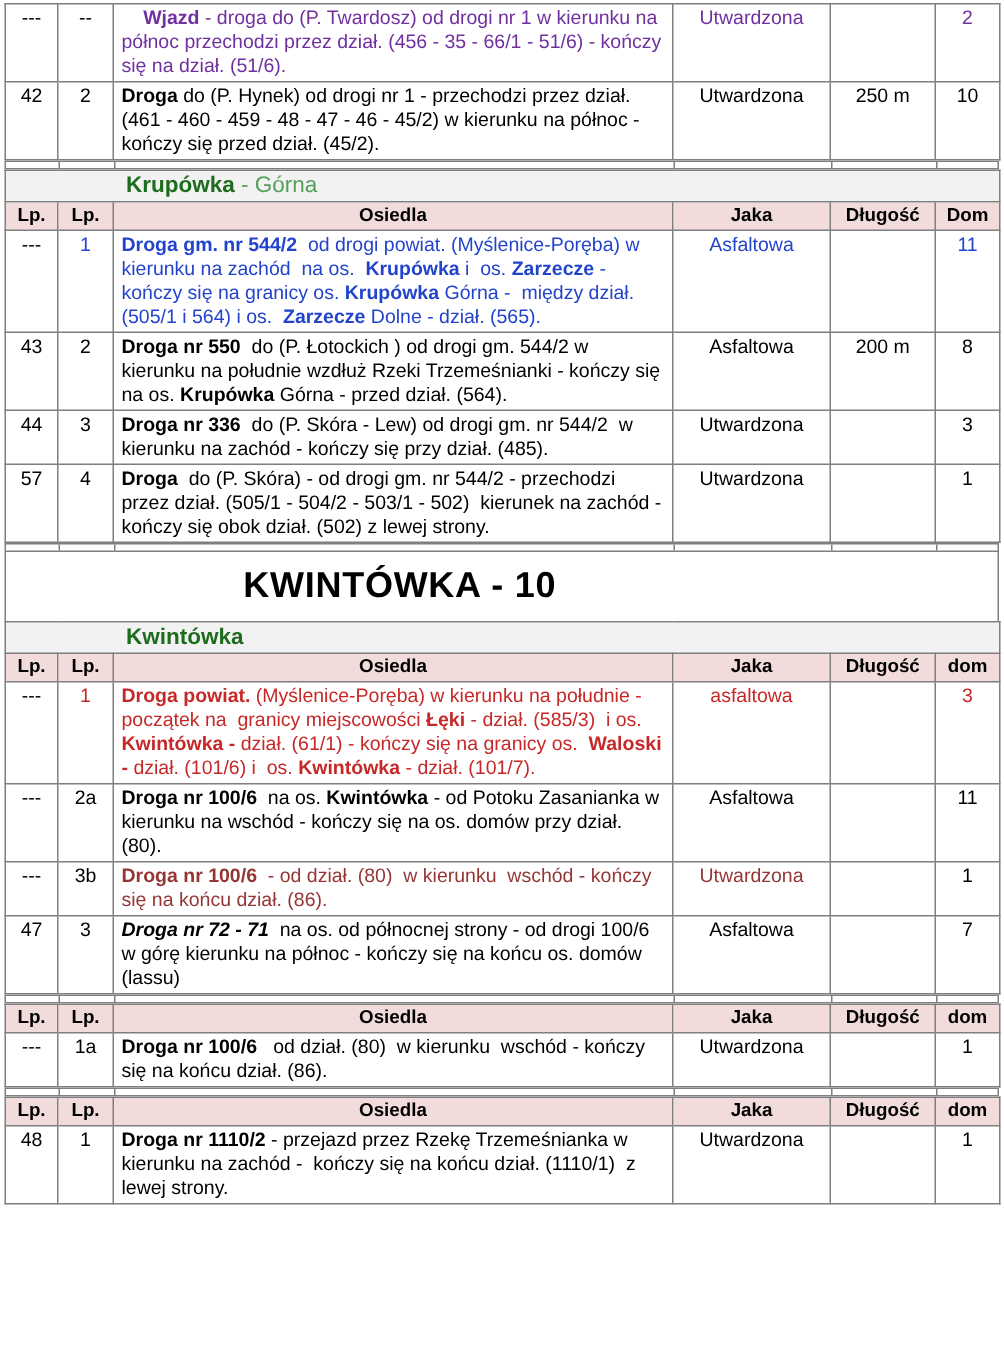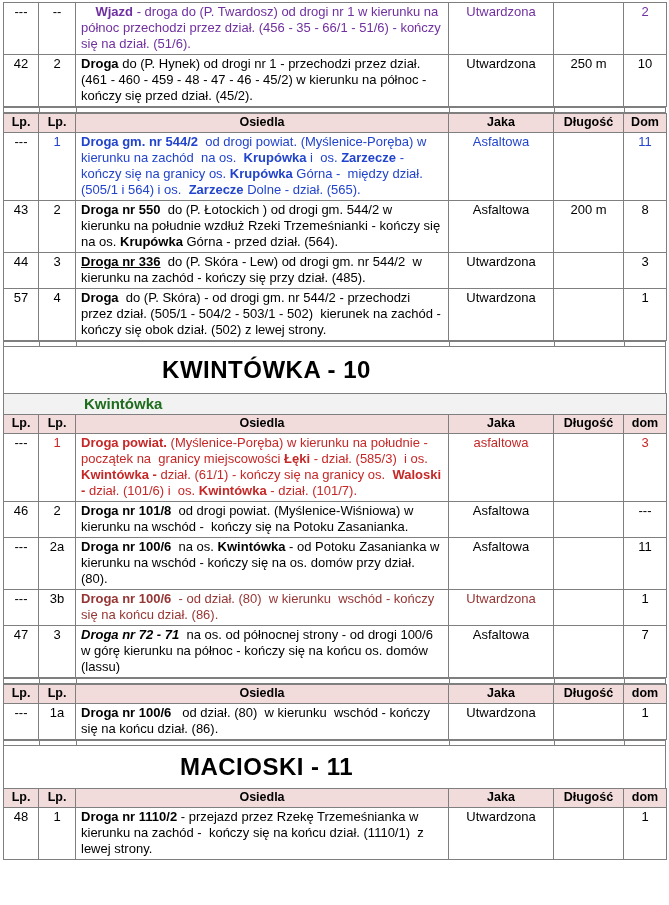--- a/index.html
+++ b/index.html
@@ -71,20 +71,25 @@
   <table class="tbl">
     <colgroup>
         <col class="c1">
         <col class="c2">
         <col class="c3">
         <col class="c4">
         <col class="c5">
         <col class="c6">
       </colgroup>
     <tbody>
+      <tr>
+        <td class="secbar" colspan="6">
+          <span class="sec-name">Krupówka</span><span class="sec-suffix"> - Górna</span>
+        </td>
+      </tr>
       <tr class="hdr">
         <th>Lp.</th>
         <th>Lp.</th>
         <th>Osiedla</th>
         <th>Jaka</th>
         <th>Długość</th>
         <th>Dom</th>
       </tr>
       <tr>
         <td class="lp">---</td>
@@ -98,21 +103,21 @@
         <td class="lp">43</td>
         <td class="lp">2</td>
         <td class="os"><span style="font-weight: bold; margin-top: 15px;">Droga nr 550</span><span>  do (P. Łotockich ) od drogi gm. 544/2 w kierunku na południe wzdłuż Rzeki Trzemeśnianki - kończy się na os. </span><span style="font-weight: bold;">Krupówka</span><span> Górna - przed dział. (564).</span></td>
         <td class="ja">Asfaltowa</td>
         <td class="dl">200 m</td>
         <td class="dm">8</td>
       </tr>
       <tr>
         <td class="lp">44</td>
         <td class="lp">3</td>
-        <td class="os"><span style="font-weight: bold; text-decoration: underline;">Droga nr 336</span><span>  do (P. Skóra - Lew) od drogi gm. nr 544/2  w kierunku na zachód - kończy się przy dział. (485).</span></td>
+        <td class="os"><span style="font-weight: bold;">Droga nr 336</span><span>  do (P. Skóra - Lew) od drogi gm. nr 544/2  w kierunku na zachód - kończy się przy dział. (485).</span></td>
         <td class="ja">Utwardzona</td>
         <td class="dl"></td>
         <td class="dm">3</td>
       </tr>
       <tr>
         <td class="lp">57</td>
         <td class="lp">4</td>
         <td class="os"><span style="font-weight: bold;">Droga</span><span>  do (P. Skóra) - od drogi gm. nr 544/2 - przechodzi przez dział. (505/1 - 504/2 - 503/1 - 502)  kierunek na zachód - kończy się obok dział. (502) z lewej strony.</span></td>
         <td class="ja">Utwardzona</td>
         <td class="dl"></td>
@@ -156,28 +161,20 @@
         <th>Długość</th>
         <th>dom</th>
       </tr>
       <tr>
         <td class="lp">---</td>
         <td class="lp" style="color: rgb(198, 40, 40);">1</td>
         <td class="os" style="color: rgb(198, 40, 40);"><span style="font-weight: bold;">Droga powiat.</span><span> (Myślenice-Poręba) w kierunku na południe - początek na  granicy miejscowości </span><span style="font-weight: bold;">Łęki</span><span> - dział. (585/3)  i os.  </span><span style="font-weight: bold;">Kwintówka -</span><span> dział. (61/1) - kończy się na granicy os.  </span><span style="font-weight: bold;">Waloski -</span><span> dział. (101/6) i  os. </span><span style="font-weight: bold;">Kwintówka</span><span> - dział. (101/7).</span></td>
         <td class="ja" style="color: rgb(198, 40, 40);">asfaltowa</td>
         <td class="dl"></td>
         <td class="dm" style="color: rgb(198, 40, 40);">3</td>
-      </tr>
-      <tr>
-        <td class="lp">46</td>
-        <td class="lp">2</td>
-        <td class="os"><span style="font-weight: bold;">Droga nr 101/8</span><span>  od drogi powiat. (Myślenice-Wiśniowa) w kierunku na wschód -  kończy się na Potoku Zasanianka.</span></td>
-        <td class="ja">Asfaltowa</td>
-        <td class="dl"></td>
-        <td class="dm">---</td>
       </tr>
       <tr>
         <td class="lp">---</td>
         <td class="lp">2a</td>
         <td class="os"><span style="font-weight: bold;">Droga nr 100/6</span><span>  na os. </span><span style="font-weight: bold;">Kwintówka</span><span> - od Potoku Zasanianka w kierunku na wschód - kończy się na os. domów przy dział. (80).</span></td>
         <td class="ja">Asfaltowa</td>
         <td class="dl"></td>
         <td class="dm">11</td>
       </tr>
       <tr>
@@ -237,23 +234,20 @@
   </table>
 
   <div class="spacer">
     <div class="tick" style="left:35px"></div>
     <div class="tick" style="left:72px"></div>
     <div class="tick" style="left:445px"></div>
     <div class="tick" style="left:550px"></div>
     <div class="tick" style="left:620px"></div>
   </div>
 
-  <div class="title-zone tz2">
-    <div class="big-title">MACIOSKI - 11</div>
-  </div>
 
   <table class="tbl">
     <colgroup>
         <col class="c1">
         <col class="c2">
         <col class="c3">
         <col class="c4">
         <col class="c5">
         <col class="c6">
       </colgroup>

